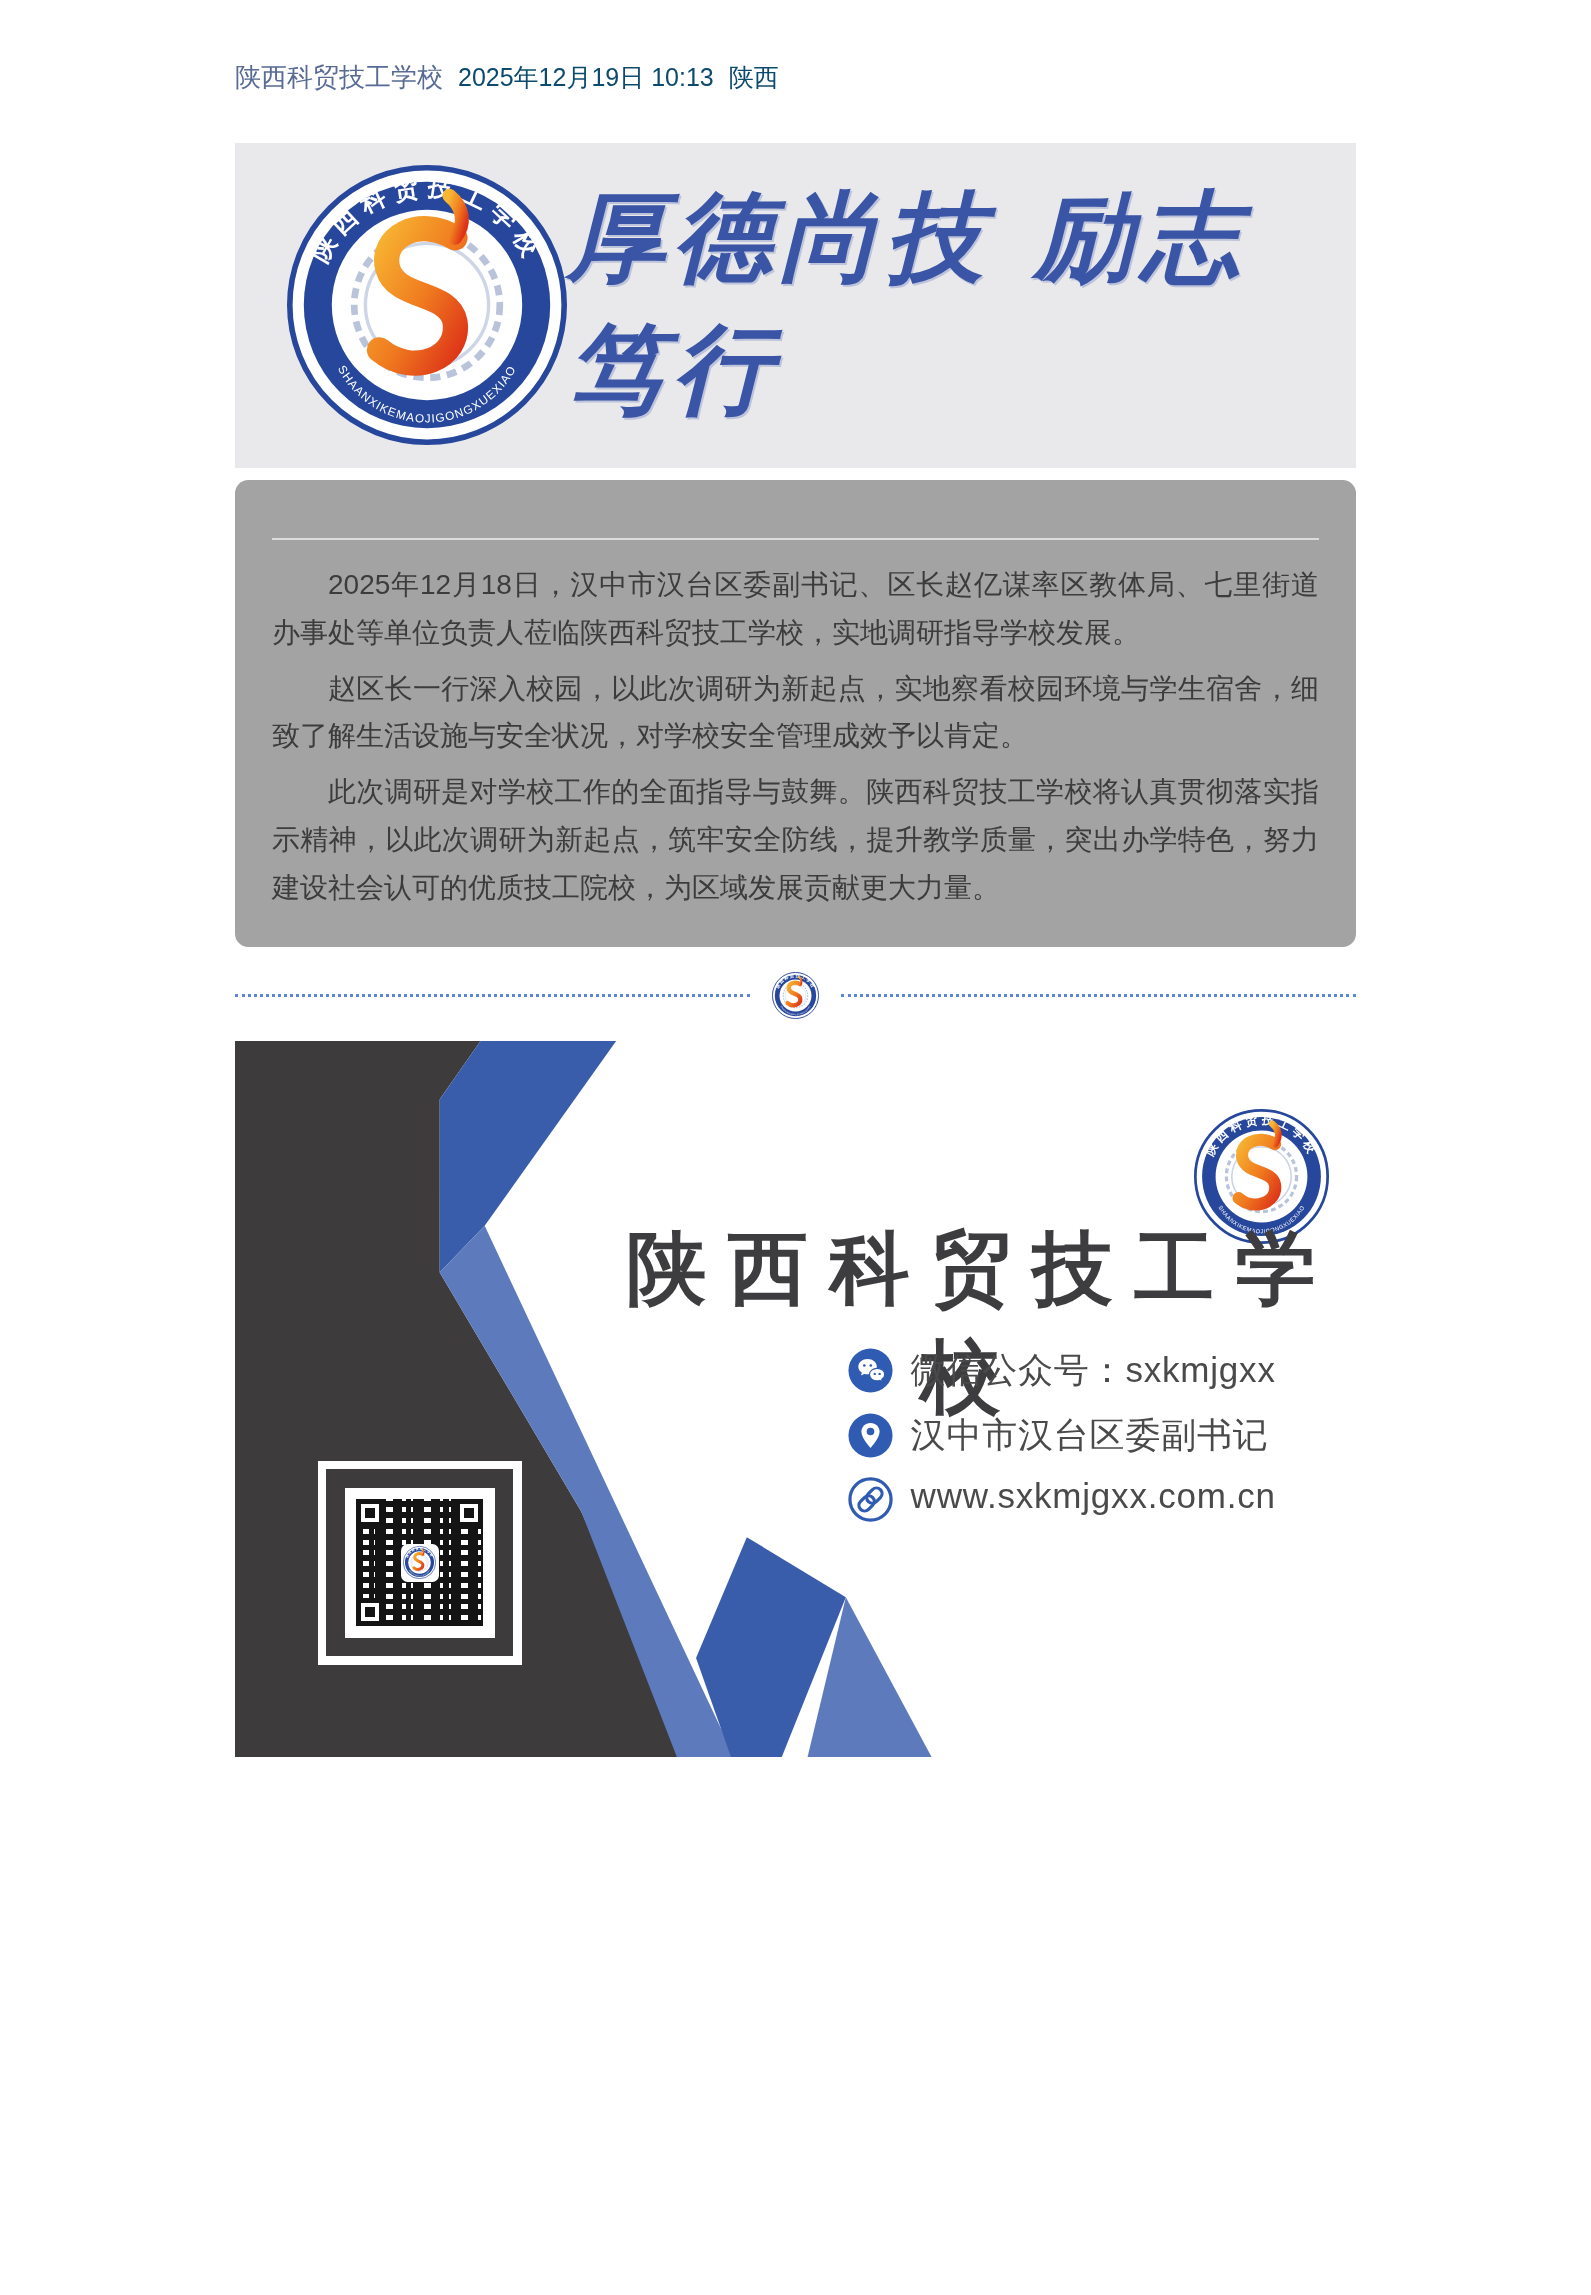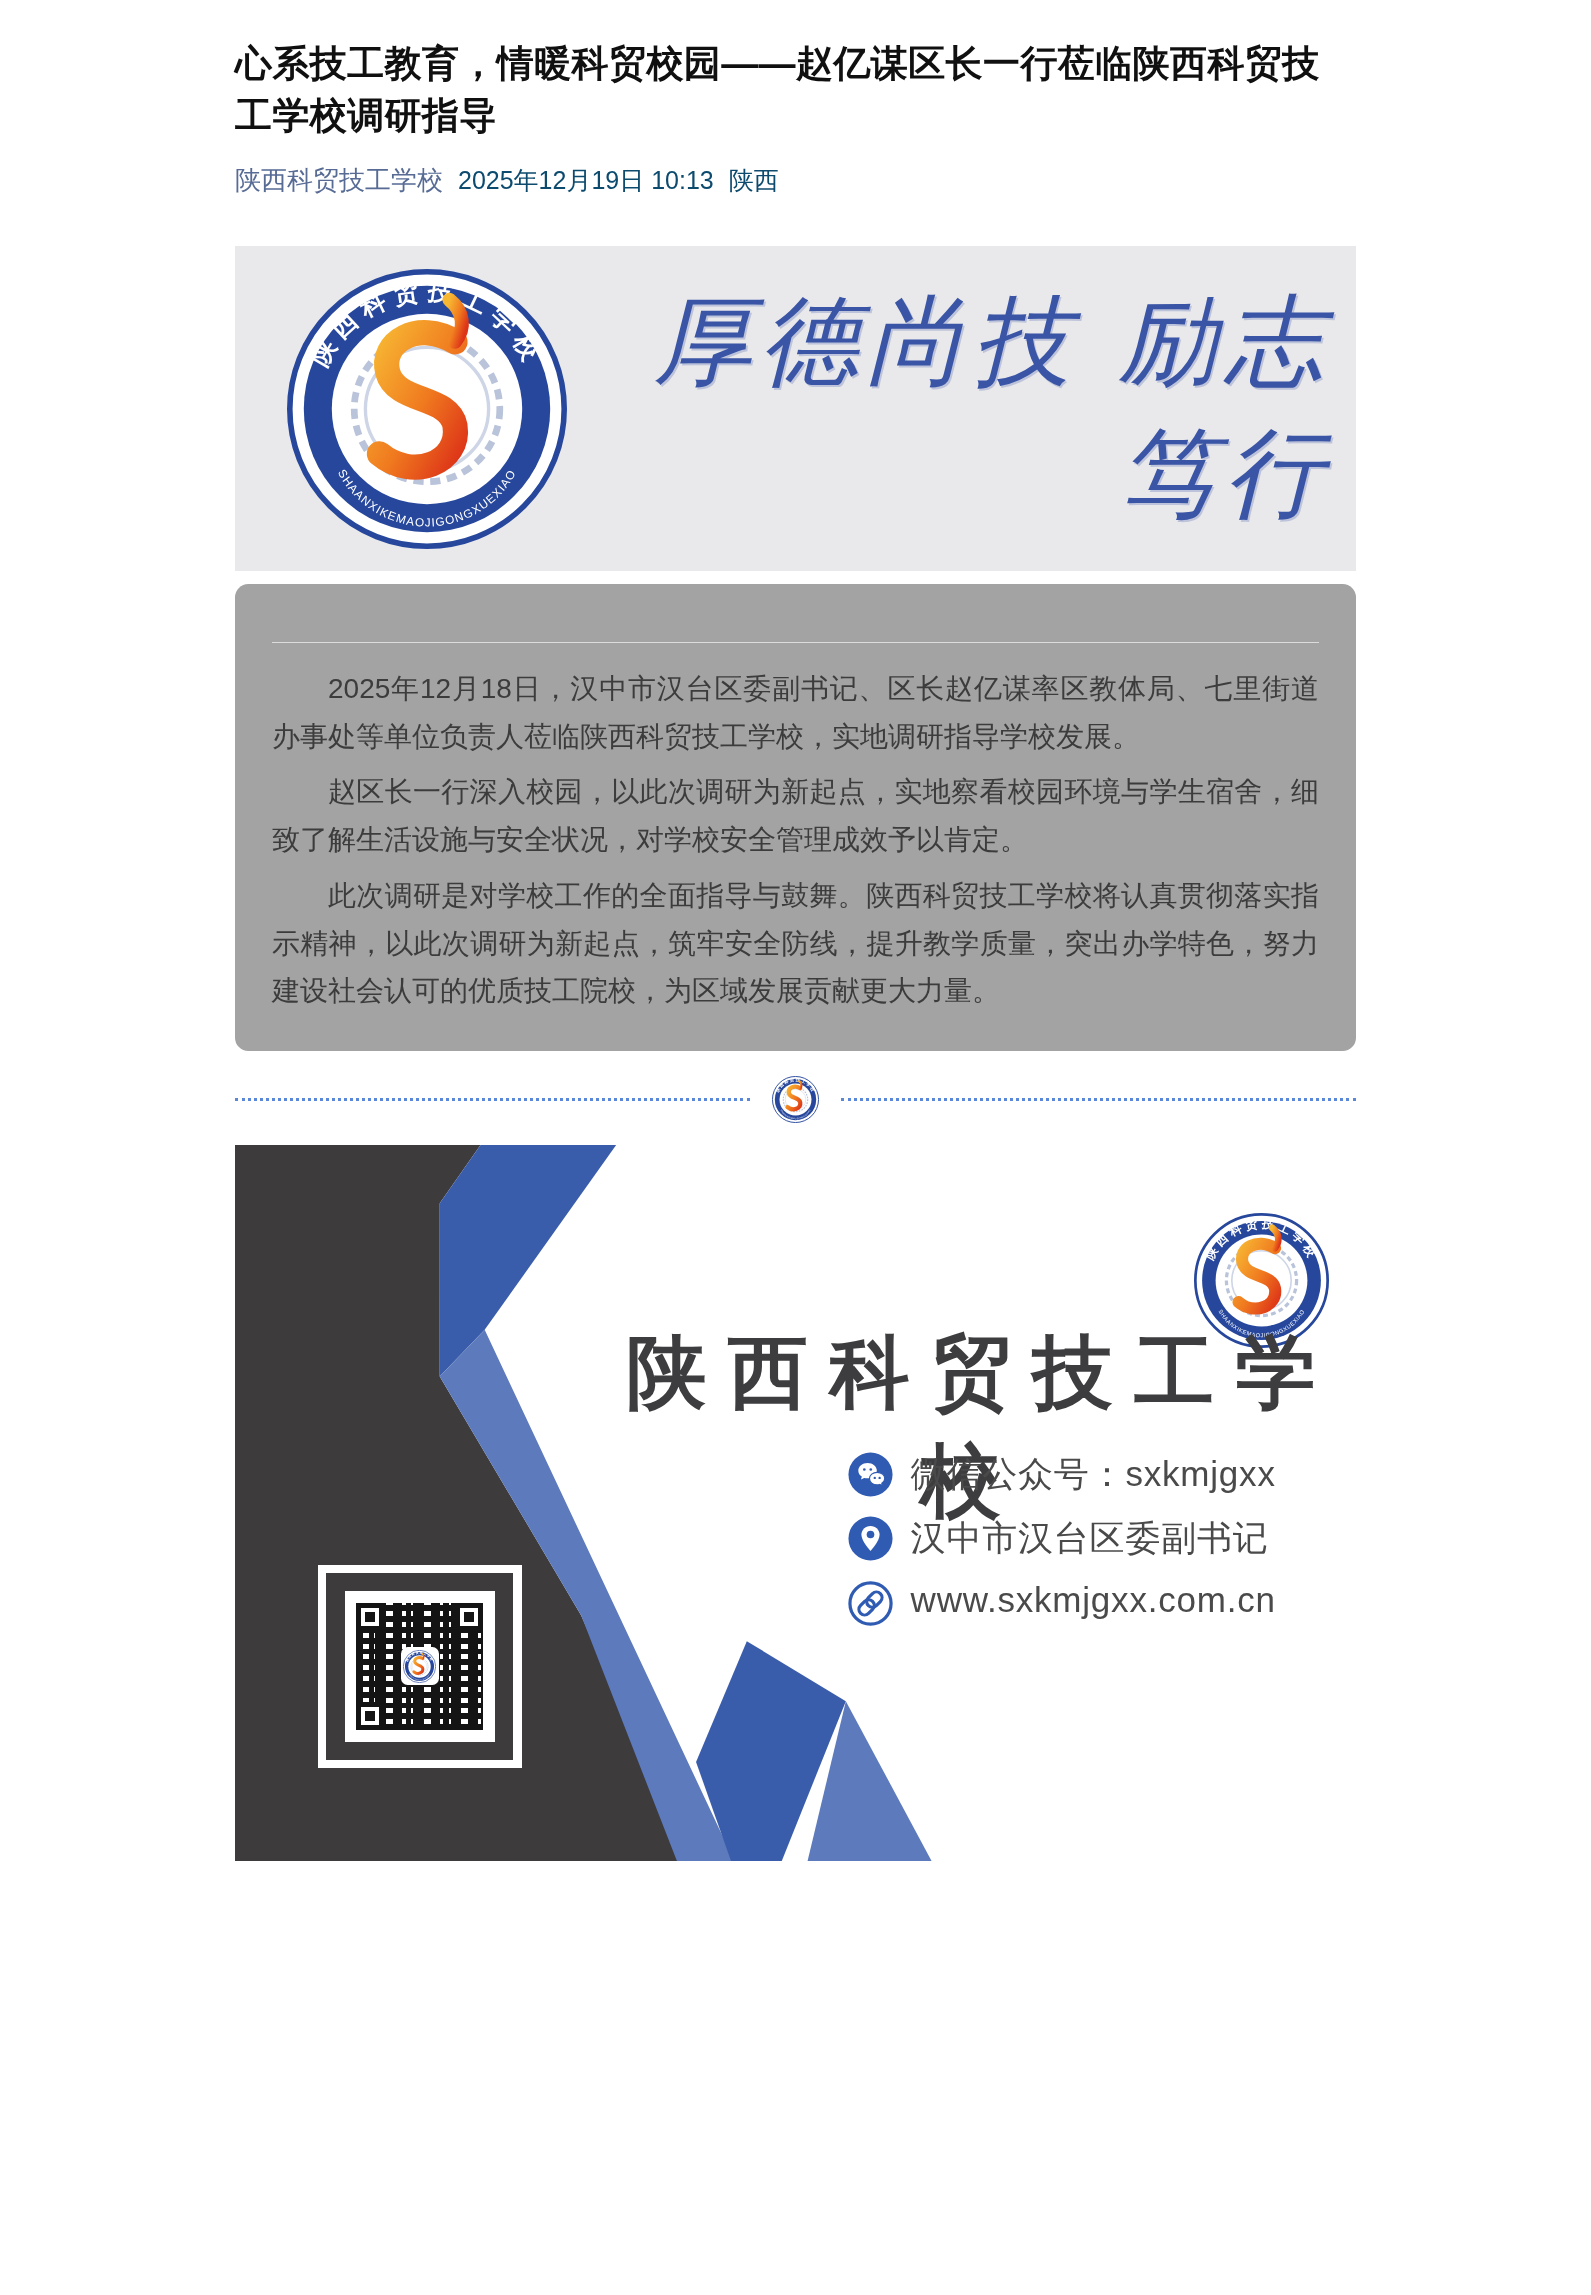--- a/index.html
+++ b/index.html
@@ -12,22 +12,22 @@
   .meta { margin-top:21.6px; display:flex; align-items:baseline; gap:15px; }
   .meta .author { font-size:26px; color:#576b95; }
   .meta .date, .meta .region { font-size:25px; color:#0c4a6e; }
 
   
   .logo-svg { display:block; }
 
   
   .banner { margin-top:48px; height:325px; background:#e9e9eb; display:flex; align-items:center; }
   .banner .logo-wrap { width:280px; height:280px; margin-left:52px; flex:none; }
-  .banner .slogan { flex:1; text-align:right; font-family:"DejaVu Serif", serif; font-style:italic;
-                    font-weight:400; font-size:98px; color:#3a55a6; letter-spacing:8.3px;
+  .banner .slogan { flex:1; text-align:left; font-family:"DejaVu Serif", serif; font-style:italic;
+                    font-weight:700; font-size:98px; color:#3a55a6; letter-spacing:8.3px;
                     text-shadow:1.7px 1.7px 0 rgba(58,85,166,0.25); padding-right:25px; }
 
   
   .card { margin-top:12.5px; background:#a3a3a3; border-radius:13.3px; padding:58px 37px 28px 37px; }
   .card-divider { height:1.7px; background:#dcdcdc; }
   .card-body { margin-top:21.6px; }
   .card-body p { font-size:28px; line-height:1.7; color:#3c3c3c; text-indent:2em; margin-bottom:8.3px;
                  text-align:justify; }
 
   
@@ -86,21 +86,20 @@
       <circle cx="50" cy="50" r="26" fill="none" stroke="#b9c3da" stroke-width="2.4" stroke-dasharray="3.6 2.4"></circle>
       <circle cx="50" cy="50" r="22" fill="none" stroke="#cdd5e6" stroke-width="1.2"></circle>
       <path d="M60 26 C47 18, 33 26, 36 37 C39 48, 58 45, 60 56 C62 69, 45 76, 33 66" fill="none" stroke="url(#sgrad)" stroke-width="9" stroke-linecap="round"></path>
       <path d="M60 26 C64 21, 63 15, 58 11" fill="none" stroke="url(#sgrad)" stroke-width="5" stroke-linecap="round"></path>
     </symbol>
   </defs>
 </svg>
 
 <div class="container">
 
-  <h1 class="title">心系技工教育，情暖科贸校园——赵亿谋区长一行莅临陕西科贸技工学校调研指导</h1>
 
   <div class="meta">
     <span class="author">陕西科贸技工学校</span>
     <span class="date">2025年12月19日 10:13</span>
     <span class="region">陕西</span>
   </div>
 
   <div class="banner">
     <div class="logo-wrap">
       <svg class="logo-svg" width="280" height="280" viewBox="0 0 336 336">

